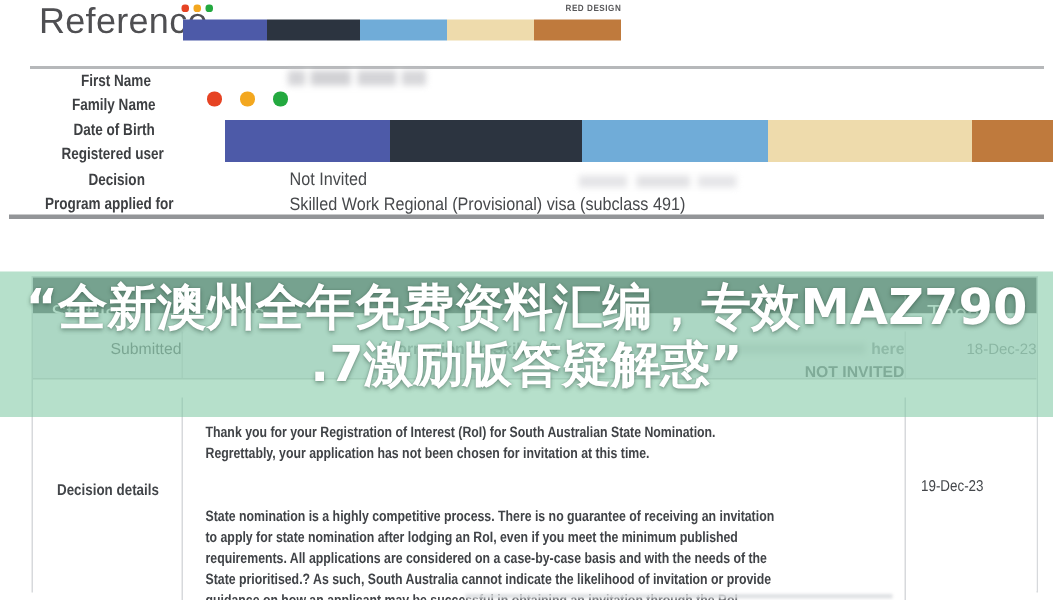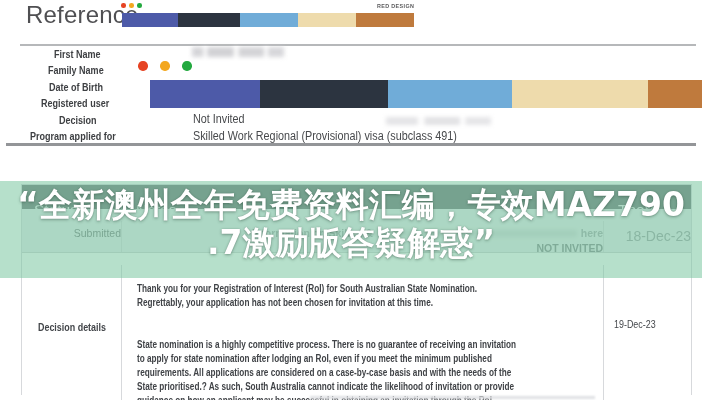--- a/index.html
+++ b/index.html
@@ -71,21 +71,21 @@
   .t-head .hd { padding:4px 0 0 12px; font-size:15.5px; color:#eef0f2; }
   .t-head .c-notes .hd, .t-head .c-date .hd { padding-left:14px; }
   .t-row1 { position:absolute; left:0; top:24px; width:100%; height:43px; }
   .t-row1 .c-notes, .t-row1 .c-date,
   .t-row2 .c-notes, .t-row2 .c-date { border-left:1px solid #d7d9dc; }
   .r1-status { padding:6px 0 0 16px; font-size:10.5px; color:#75797d; }
   .r1-notes-line { padding:6px 0 0 14px; font-size:10.5px; color:#a4a8ad; white-space:nowrap;font-weight:bold; }
   .blur-fill { display:inline-block; width:200px; height:7px; margin:0 4px;
                background:#c3c7cb; filter:blur(2px); opacity:0.55; }
   .r1-notes-line2 { padding:3px 0 0 14px; font-size:10.5px; font-weight:bold; color:#83878c; }
-  .r1-date { padding:7px 0 0 10px; font-size:14px; color:#9ba0a5; }
+  .r1-date { padding:7px 0 0 10px; font-size:10px; color:#9ba0a5; }
   .t-row2 { position:absolute; left:0; top:67px; width:100%; height:144px;
             background:#ffffff; border-top:1px solid #cfd1d4; }
   .r2-status { padding:56px 0 0 16px; font-size:10.5px; font-weight:bold; color:#43464a; }
   .r2-status span, .r2-date span { display:inline-block; transform:scaleX(0.85); transform-origin:0 50%; white-space:nowrap; }
   .r2-date { padding:53px 0 0 10px; font-size:10.5px; color:#44474b; }
   .notes-body {
     position:absolute; left:15px; top:3px; width:566px;
     transform:scaleX(0.82); transform-origin:0 0;
     font-size:10px; font-weight:bold; color:#404347; line-height:14px;
     white-space:pre-line;

